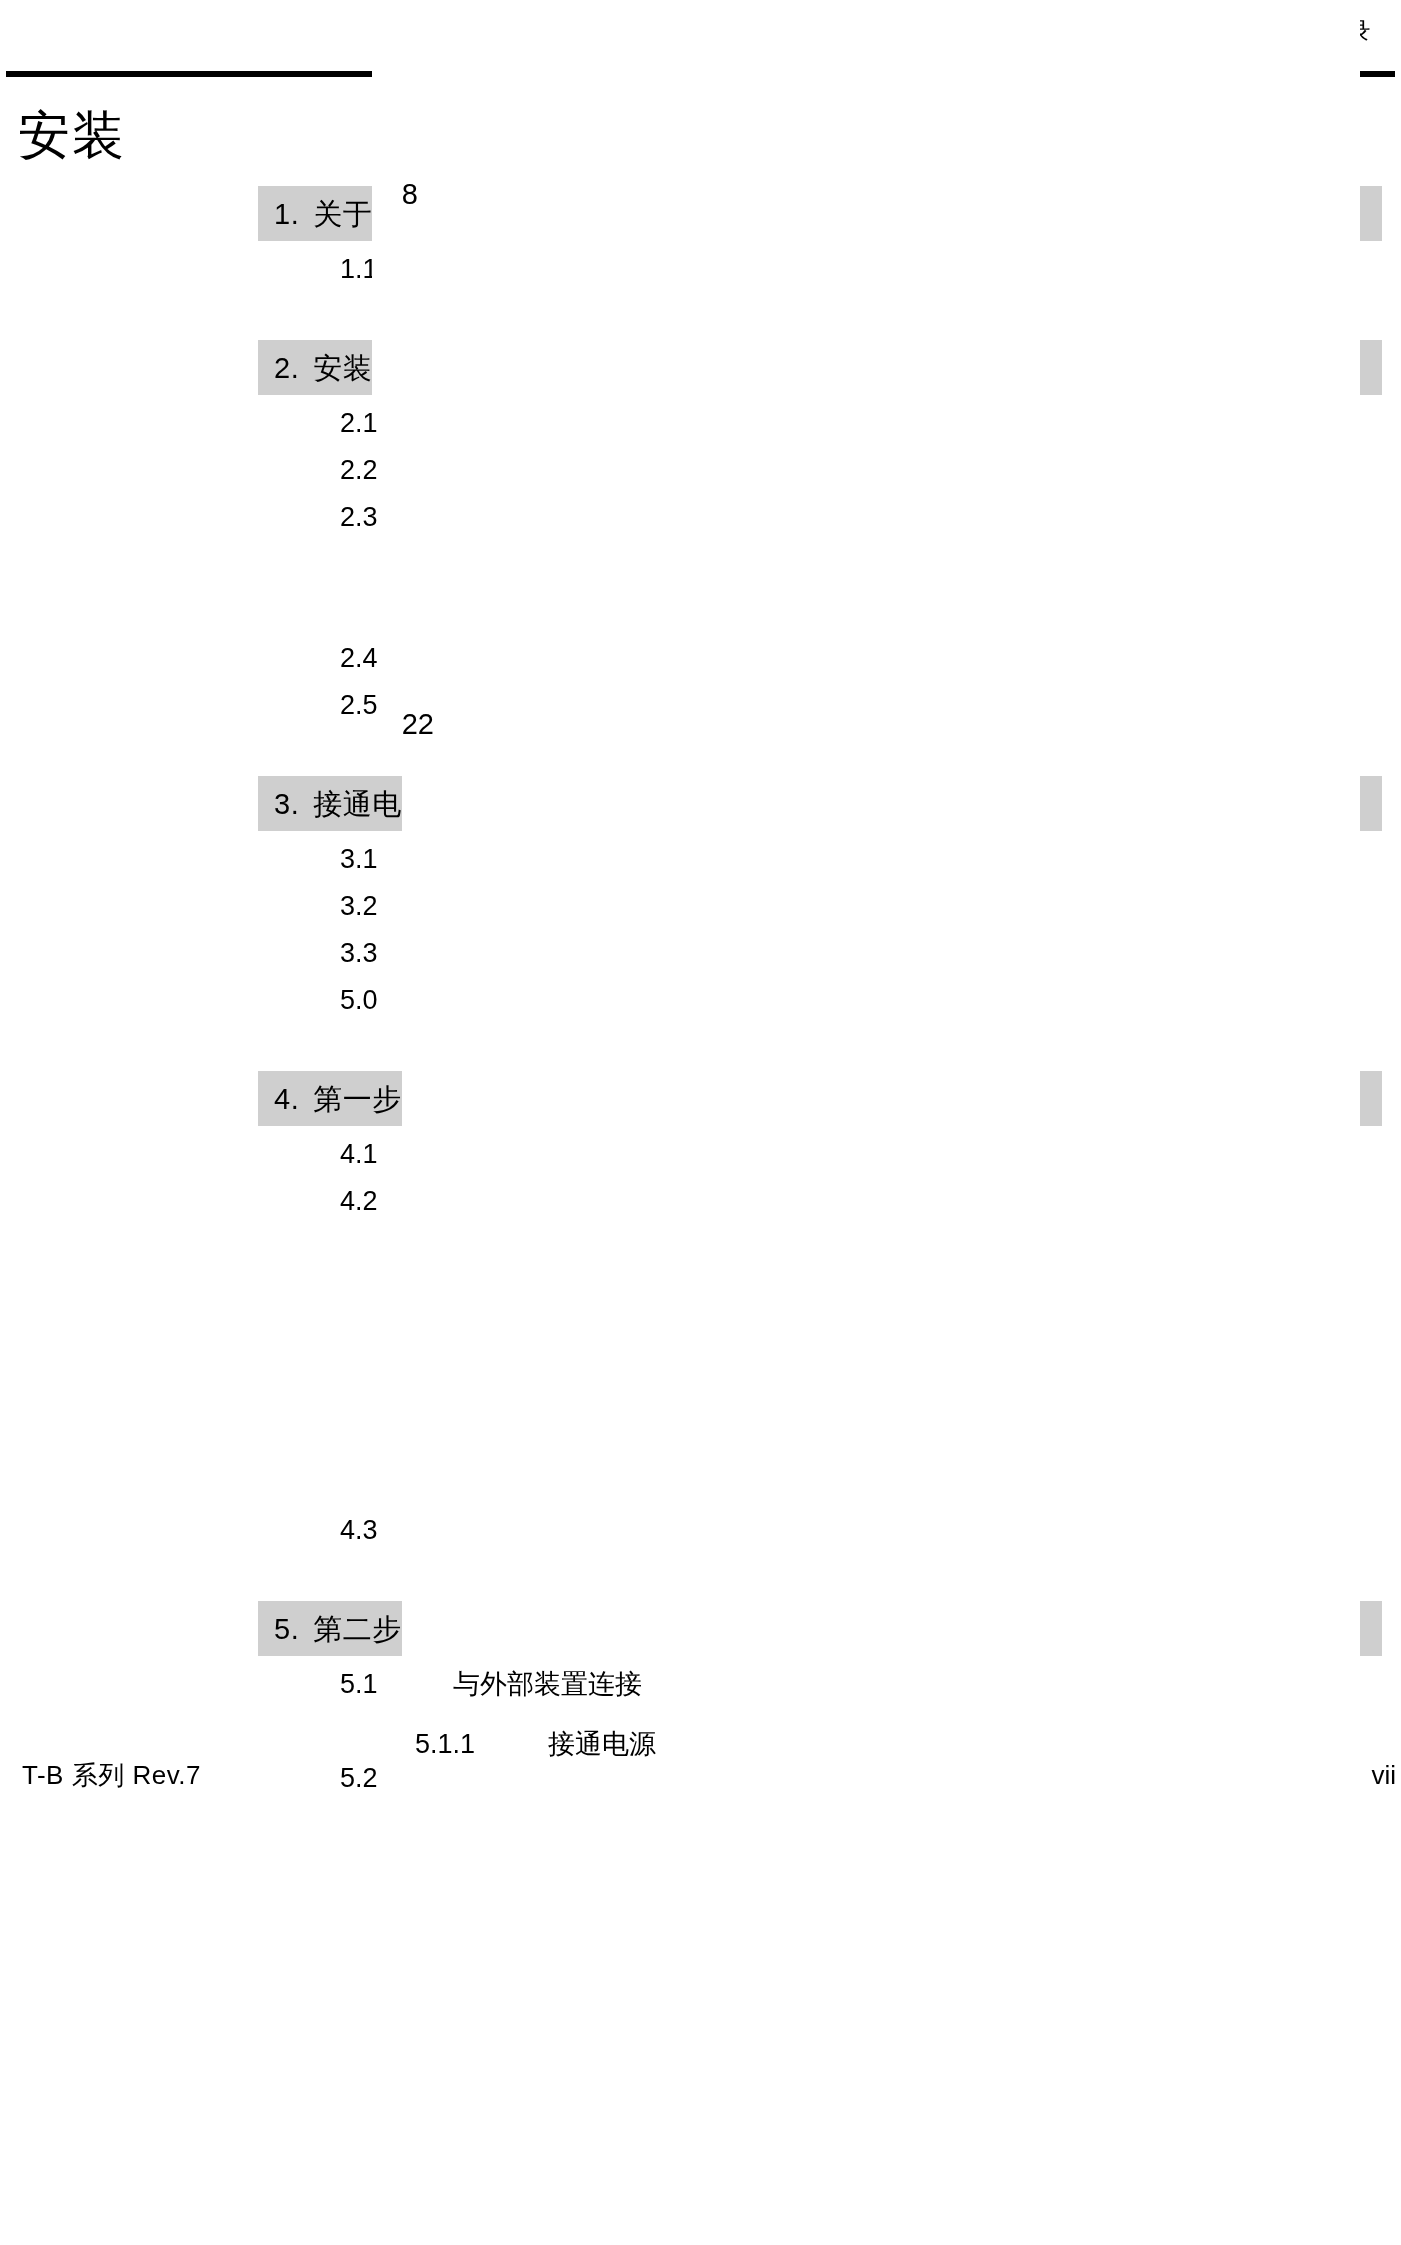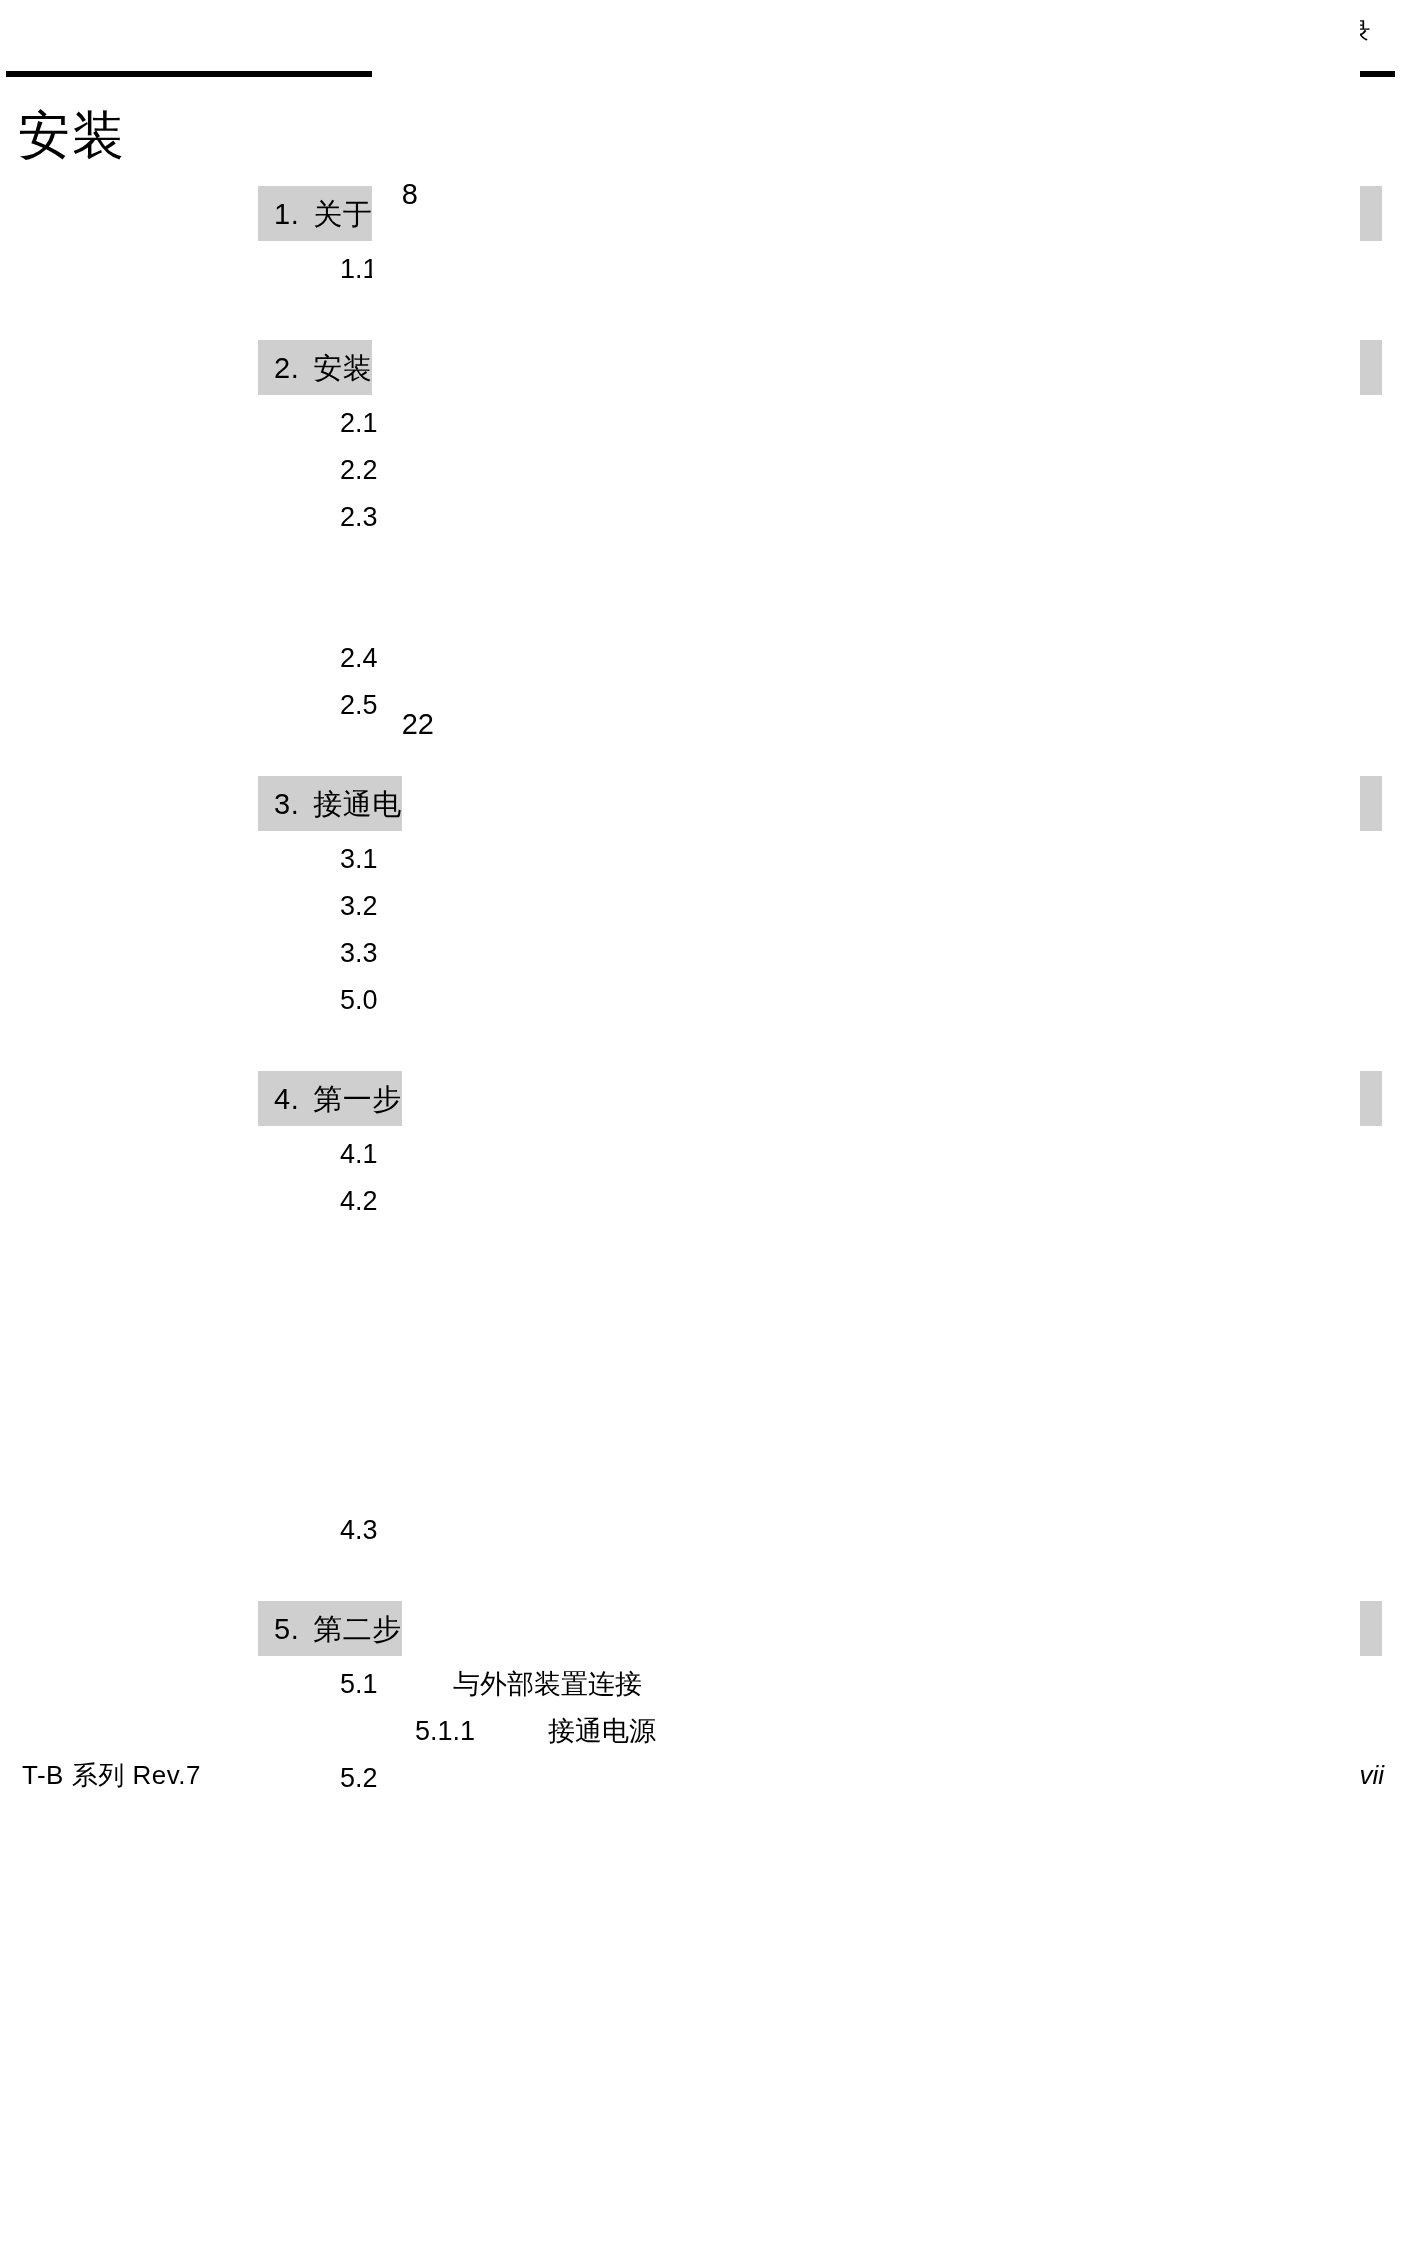--- a/index.html
+++ b/index.html
@@ -110,21 +110,21 @@
   .toc-row.l2 { margin-left: 340px; }
   .toc-row.l3 { margin-left: 415px; }
 
   .toc-row .num {
     font-size: 27px;
     line-height: 40px;
     white-space: nowrap;
     flex: 0 0 auto;
   }
   .toc-row.l2 .num { min-width: 76px; }
-  .toc-row.l3 .num { min-width: 96px; }
+  .toc-row.l3 .num { min-width: 96px; margin-top: 13px; }
 
   .toc-row .label {
     font-size: 27px;
     line-height: 40px;
     white-space: nowrap;
     flex: 0 0 auto;
     padding-right: 3px;
     margin-left: 37px;
   }
   .toc-row .leader {
@@ -169,26 +169,25 @@
     position: absolute;
     left: 22px;
     top: 0;
     font-size: 26px;
     line-height: 34px;
     letter-spacing: 0.5px;
     white-space: nowrap;
   }
   .footer-right {
     position: absolute;
-    right: 30px;
+    right: 18px;
     top: 0;
     font-size: 26px;
     line-height: 34px;
     white-space: nowrap;
-    font-style: italic;
   }
 </style>
 </head>
 <body>
 
 <div class="page">
 
   <div class="running-header">
     <div class="running-header-text">目录</div>
     <div class="header-rule"></div>

